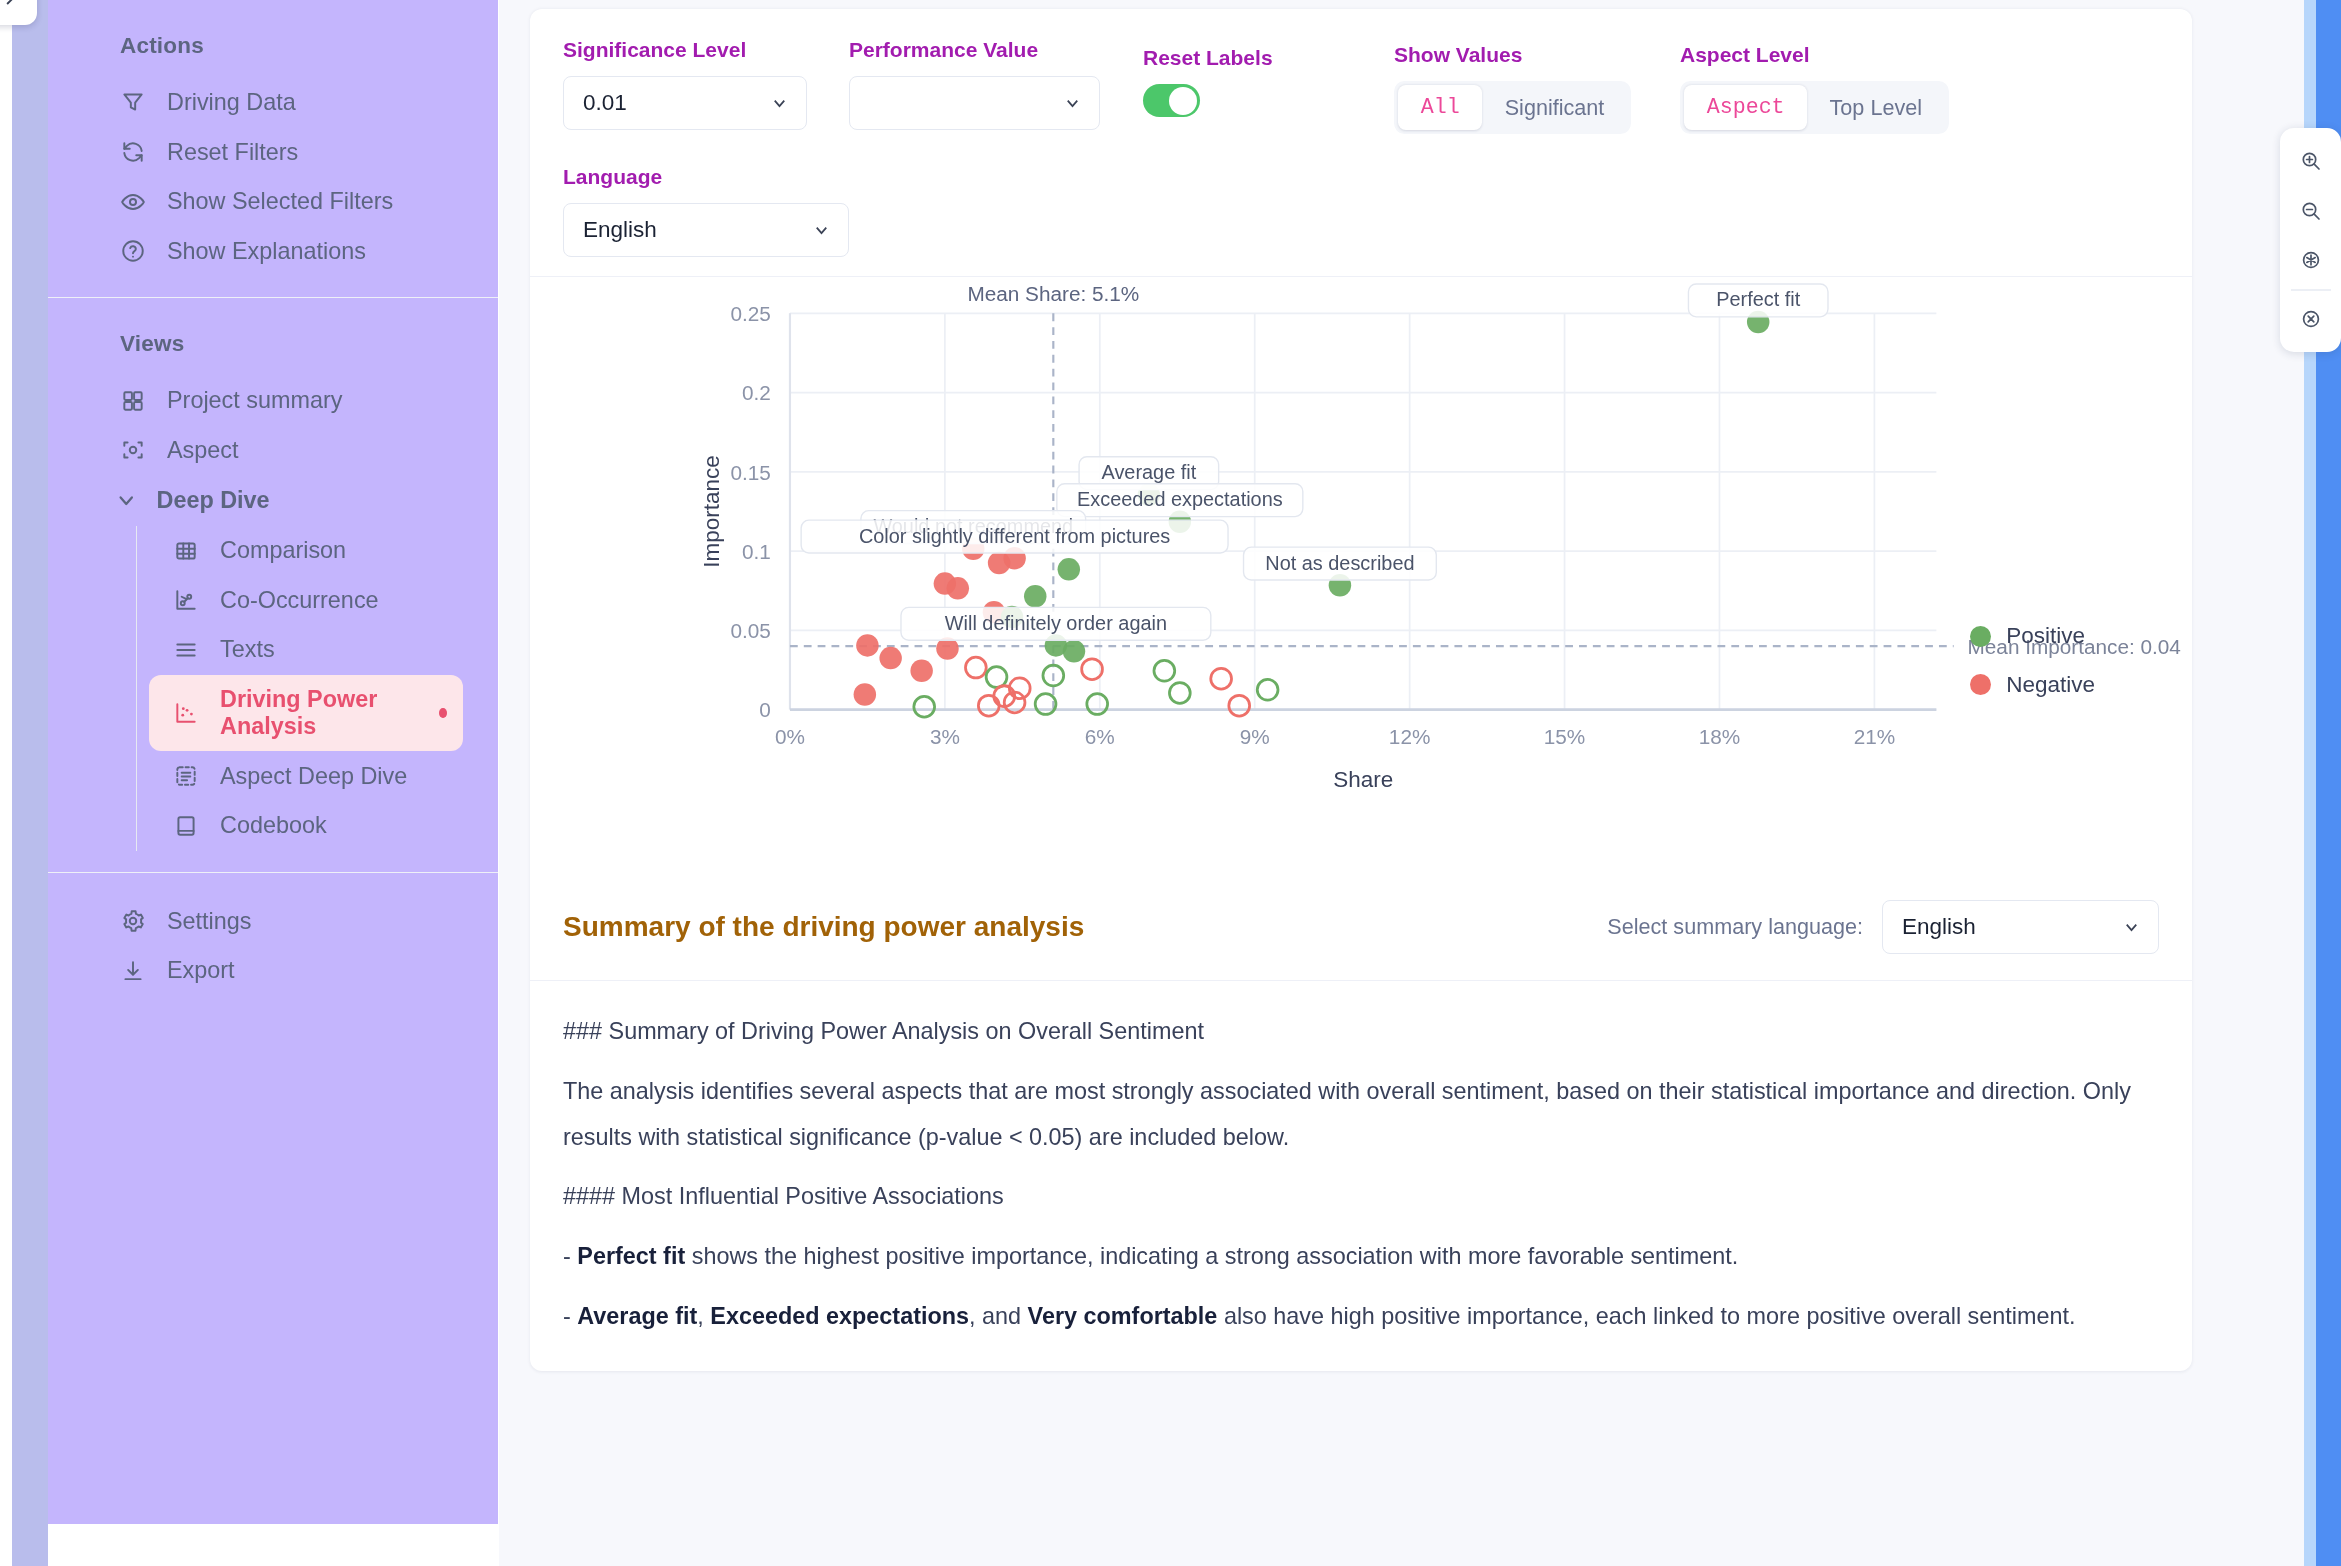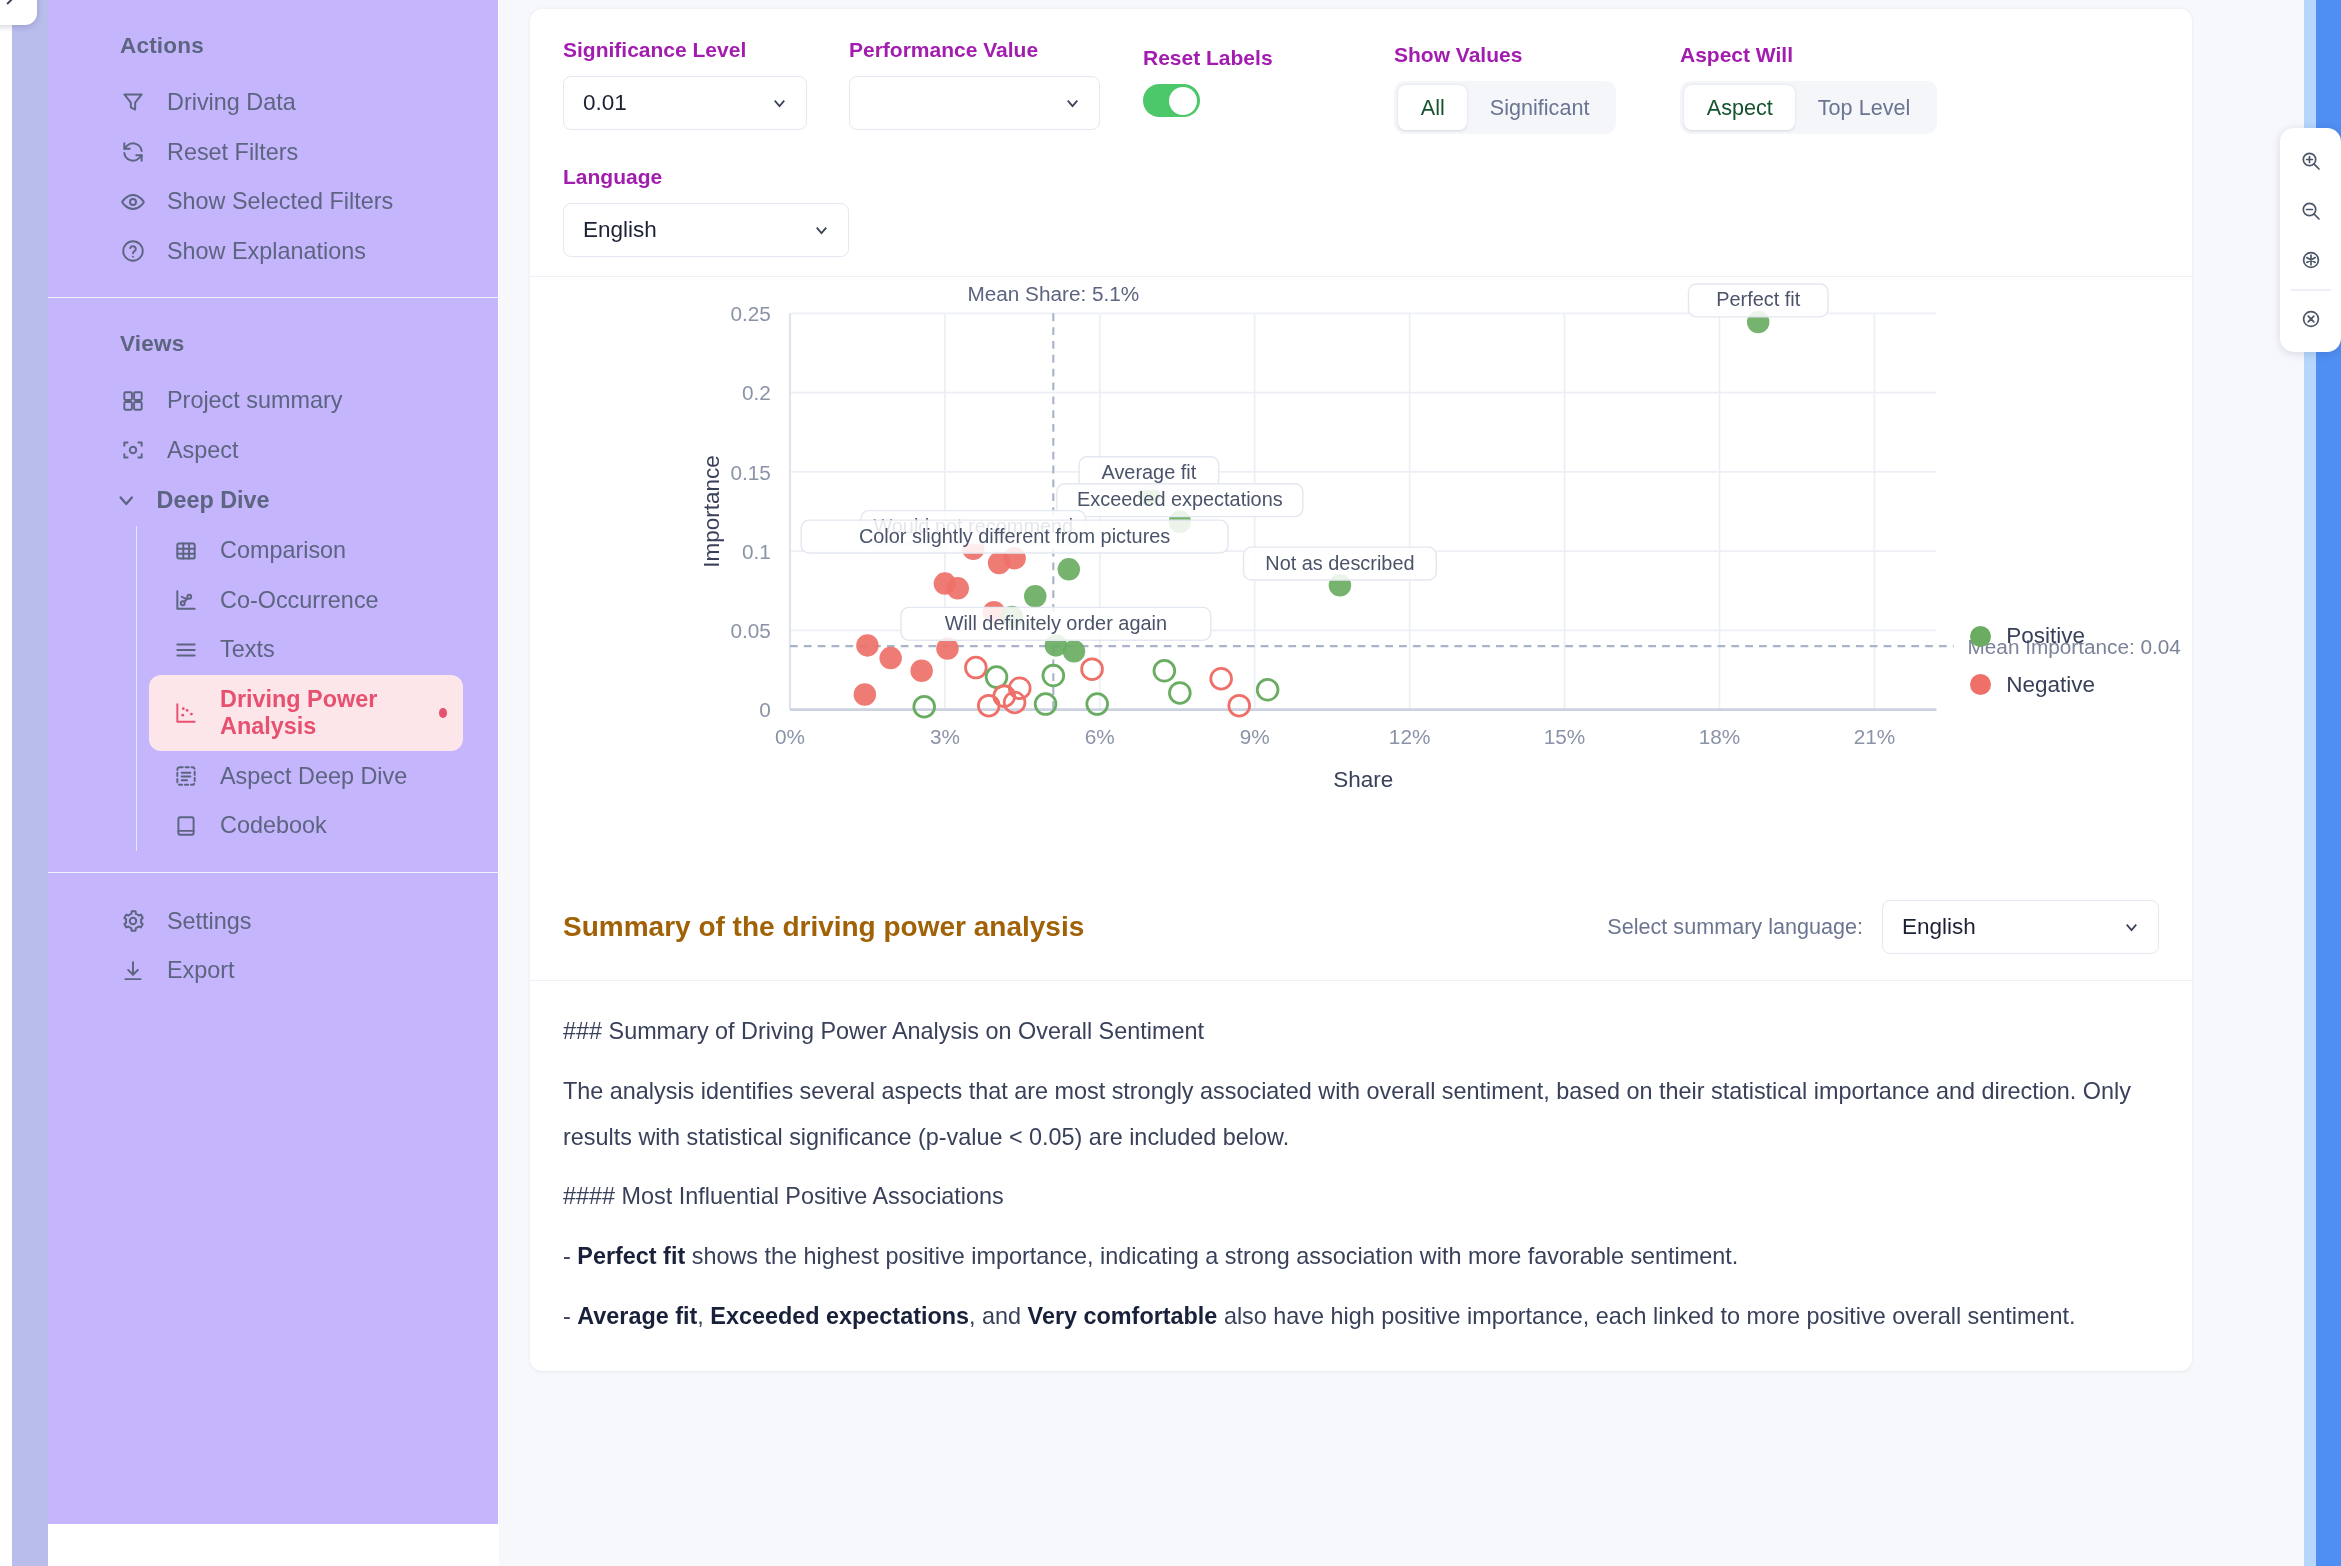--- a/index.html
+++ b/index.html
@@ -63,21 +63,21 @@
     background: #fff; display: flex; align-items: center; padding: 0 48px 0 19px;
     font-size: 22.5px; color: #1b2233;
   }
   .sel .chev { position: absolute; right: 17.3px; top: 50%; transform: translateY(-50%); width: 19px; height: 19px; stroke: #3b4356; stroke-width: 2.2; fill: none; }
   .toggle-pill { width: 57px; height: 33px; border-radius: 16.4px; background: #4cc76a; position: relative; }
   .toggle-pill .knob { position: absolute; right: 2.6px; top: 2.6px; width: 28px; height: 28px; border-radius: 50%; background: #fff; }
   .segment { display: inline-flex; background: #f4f6fa; border-radius: 10.4px; padding: 4.3px; }
   .segment .seg {
     font-size: 21.6px; padding: 9.5px 22.5px; border-radius: 7.8px; color: #6b7490; cursor: pointer; white-space: nowrap;
   }
-  .segment .seg.on { background: #fff; color: #14532d; box-shadow: 0 0.9px 2.6px rgba(20,30,70,.14); }
+  .segment .seg.on { background: #fff; color: #ec4899; box-shadow: 0 0.9px 2.6px rgba(20,30,70,.14); font-family: Liberation Mono, monospace; }
 
   
   .chart-wrap { position: relative; height: 597px; }
   .chart-svg { position: absolute; left: 0; top: 0; }
   .legend { position: absolute; right: 97px; top: 346px; }
   .legend-row { display: flex; align-items: center; gap: 15.6px; margin-bottom: 22.5px; font-size: 22.5px; color: #39415a; }
   .legend-dot { width: 21px; height: 21px; border-radius: 50%; }
 
   
   .zoomtools {
@@ -310,21 +310,21 @@
 
           <div class="ctl" style="width:286px;padding-top:5.2px">
             <span class="ctl-label">Show Values</span>
             <div class="segment">
               <span class="seg on">All</span>
               <span class="seg">Significant</span>
             </div>
           </div>
 
           <div class="ctl" style="padding-top:5.2px">
-            <span class="ctl-label">Aspect Will</span>
+            <span class="ctl-label">Aspect Level</span>
             <div class="segment">
               <span class="seg on">Aspect</span>
               <span class="seg">Top Level</span>
             </div>
           </div>
         </div>
 
         <div class="ctl" style="margin-top:31px">
           <span class="ctl-label">Language</span>
           <div class="sel" style="width:286px">

